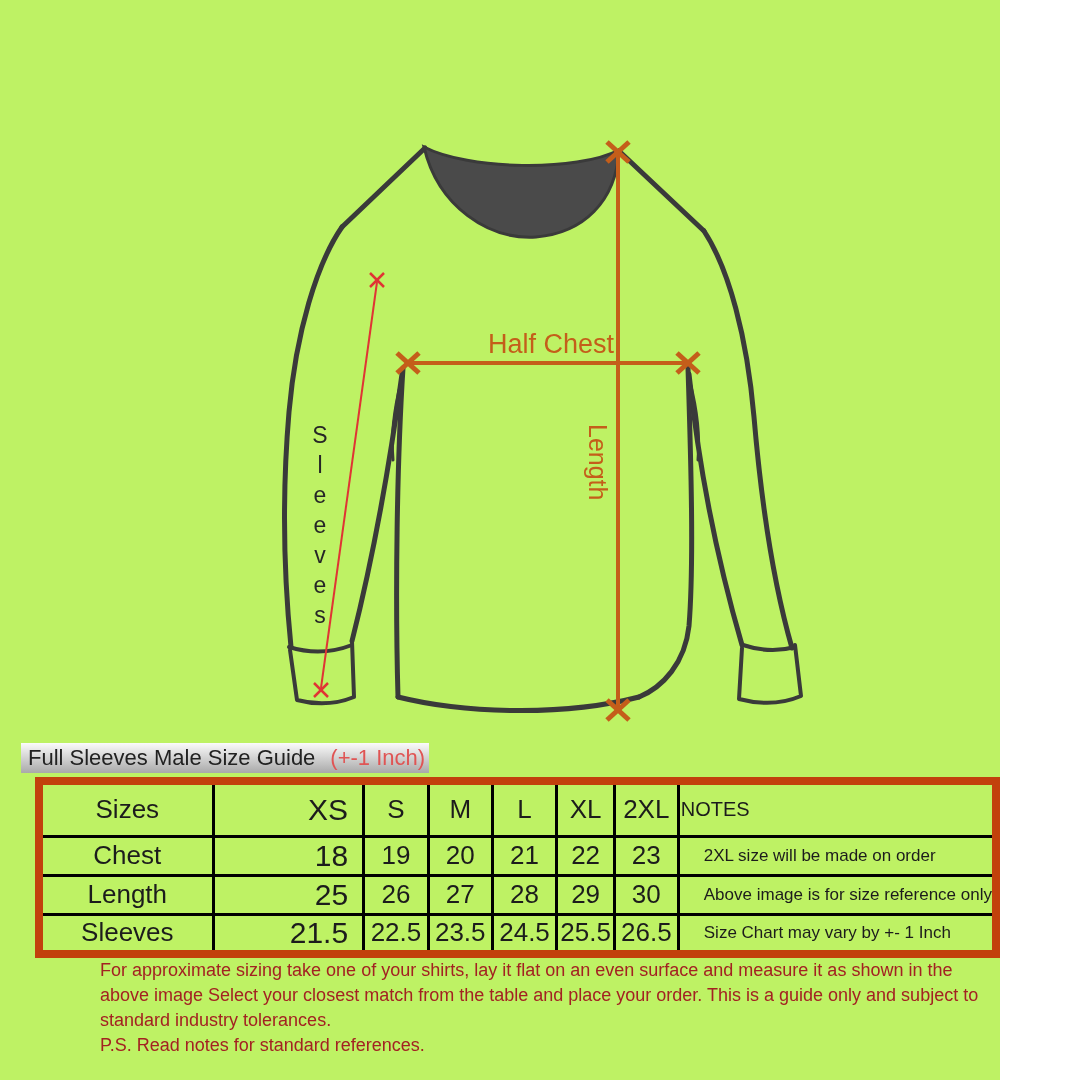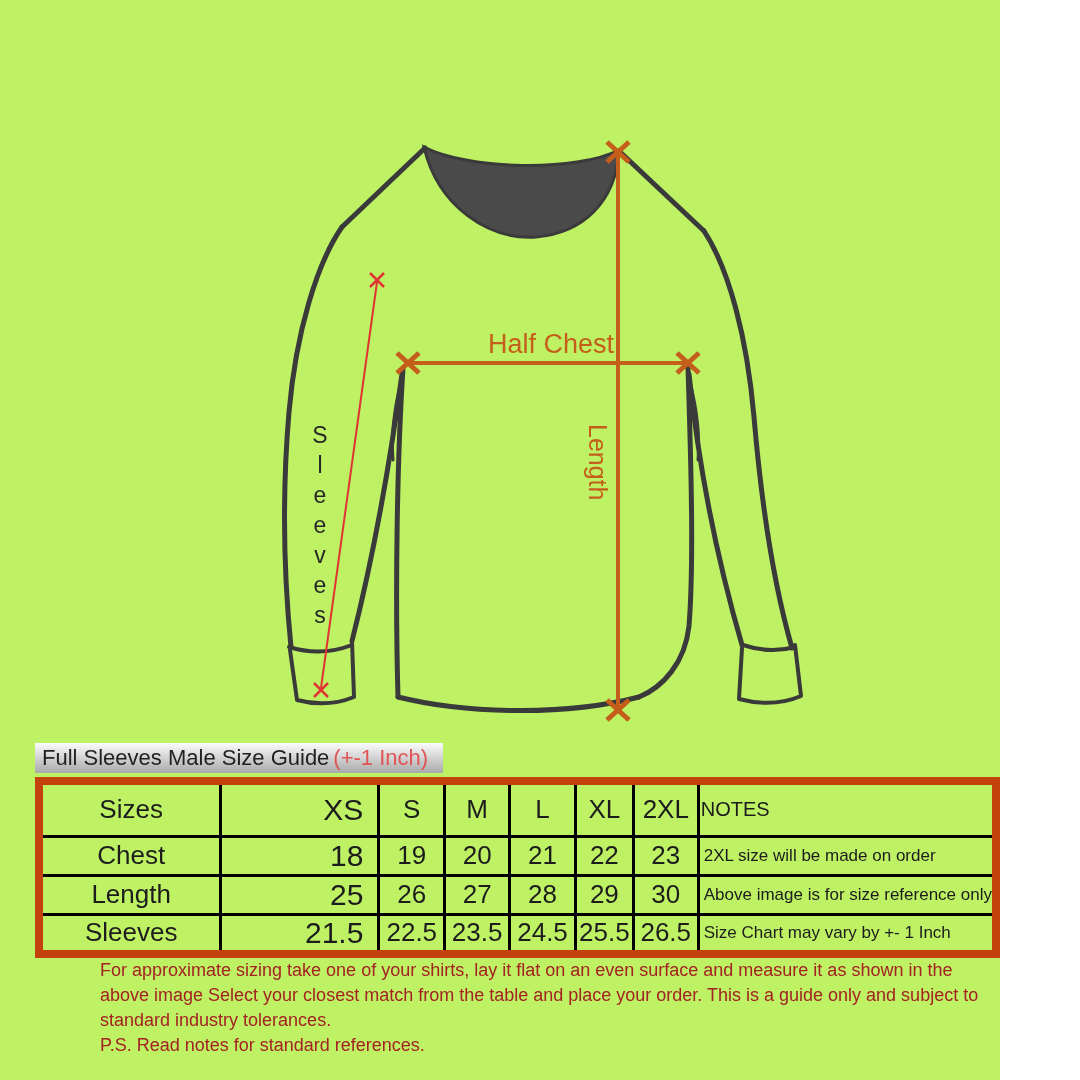--- a/index.html
+++ b/index.html
@@ -21,40 +21,40 @@
   .orange-line{stroke:var(--measurement_orange);}
   .red-line{stroke:var(--sleeve_line_red);}
 
   .diagram-label{position:absolute;color:var(--measurement_orange);}
   #half-chest-label{left:488px;top:329px;font-size:27px;}
   #length-label{left:583px;top:424px;font-size:25px;writing-mode:vertical-rl;}
   #sleeves-label{left:306px;top:422px;font-size:23px;color:#262626;
                  writing-mode:vertical-rl;text-orientation:upright;letter-spacing:4px;}
 
   
-  #title-bar{position:absolute;left:35px;top:743px;width:408px;height:30px;
+  #title-bar{position:absolute;left:21px;top:743px;width:408px;height:30px;
              background:linear-gradient(#fbfbfb,#a9a9a9);
              display:flex;align-items:center;padding-left:7px;
              font-size:22px;color:#222;white-space:nowrap;}
-  #title-bar .tol{color:var(--title_tolerance_red);margin-left:4px;}
+  #title-bar .tol{color:var(--title_tolerance_red);margin-left:15px;}
 
   
   #size-table{position:absolute;left:35px;top:777px;border-collapse:collapse;table-layout:fixed;}
   #size-table td,#size-table th{border:3px solid #000;font-weight:normal;color:#1c1c1c;
                                 overflow:hidden;white-space:nowrap;}
   #size-table tr{height:39px;}
   #size-table tr.hdr{height:55px;}
   .col-sizes{width:204px;}  .col-xs{width:180px;}
   .col-s{width:69px;} .col-m{width:68px;} .col-l{width:69px;}
   .col-xl{width:59px;} .col-2xl{width:68px;} .col-notes{width:294px;}
   .c-label{text-align:center;font-size:26px;}
   .c-xs{text-align:right;padding-right:14px;font-size:30px;}
   .c-num{text-align:center;font-size:26px;}
   .c-notes-hdr{text-align:left;padding-left:1px;font-size:20px;color:var(--notes_red);}
-  .c-note{text-align:left;padding-left:4px;font-size:17px;}
+  .c-note{text-align:left;padding-left:24px;font-size:17px;}
   #size-table{border:8px solid #c2410c;}
 
   
   #footer{position:absolute;left:100px;top:958px;color:var(--footer_red);
           font-size:18px;line-height:25px;white-space:nowrap;}
 </style>
 </head>
 <body>
 
 <div id="canvas">

